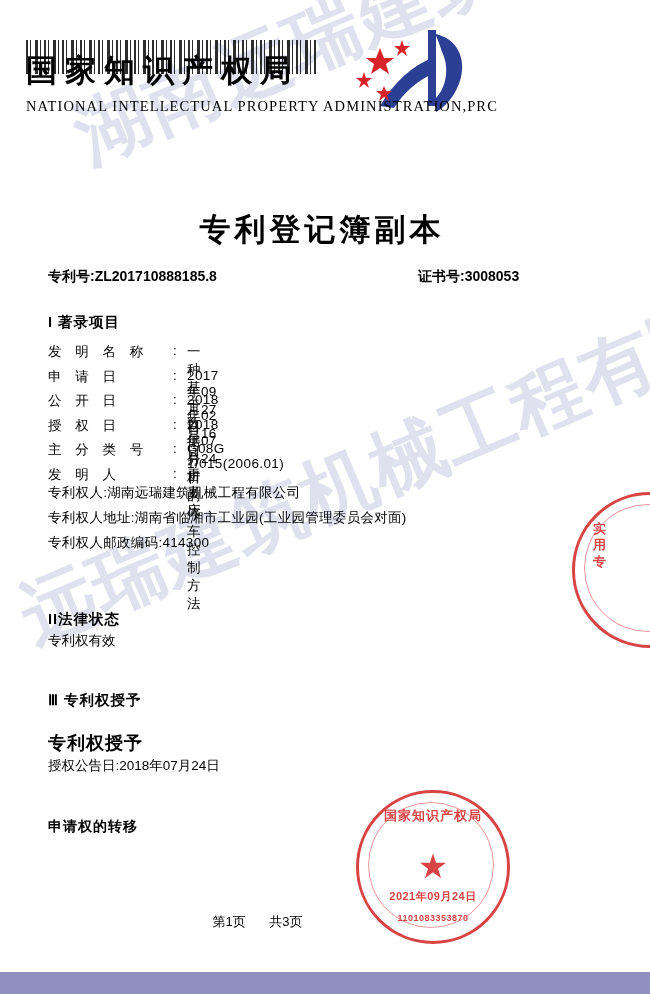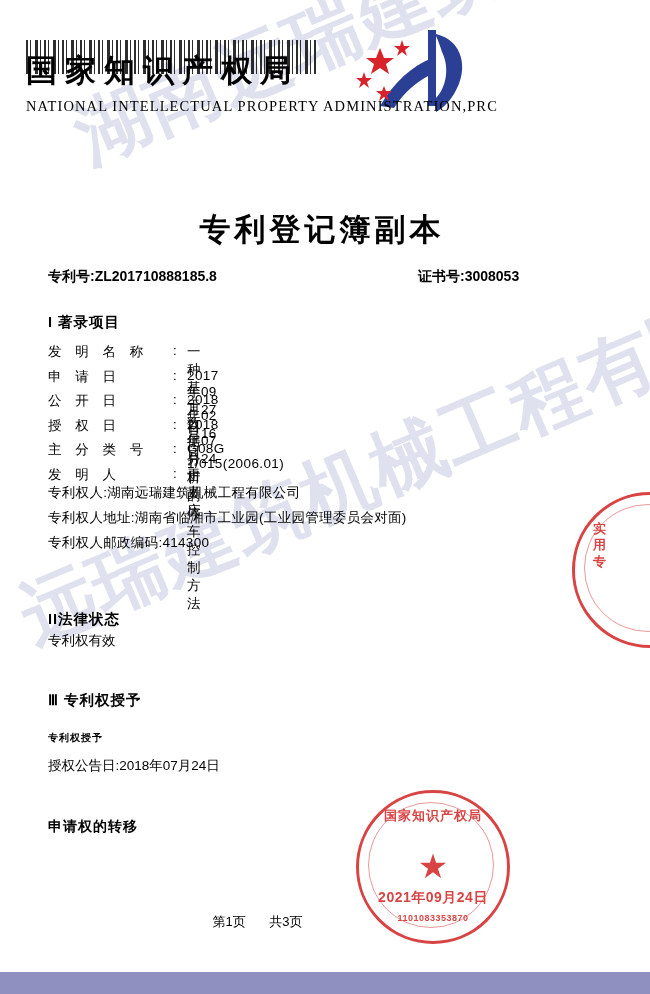--- a/index.html
+++ b/index.html
@@ -187,21 +187,21 @@
     left: 48px;
     font-family: "Liberation Sans", sans-serif;
     font-size: 13.5px;
     color: #000;
     z-index: 10;
   }
   .legal-status { top: 632px; }
   .grant-head {
     top: 731px;
     font-weight: bold;
-    font-size: 10px;
+    font-size: 18px;
     letter-spacing: 1px;
   }
   .grant-date { top: 757px; }
   .transfer-head {
     top: 818px;
     font-weight: bold;
     font-size: 14px;
     letter-spacing: 1px;
   }
 
@@ -267,21 +267,21 @@
     font-weight: bold;
     color: #d01a1a;
   }
   .seal-top {
     top: 14px;
     font-size: 13px;
     letter-spacing: 1px;
   }
   .seal-date {
     top: 96px;
-    font-size: 14px;
+    font-size: 11px;
     letter-spacing: .5px;
   }
   .seal-bottom {
     top: 120px;
     font-size: 9px;
     letter-spacing: .5px;
   }
   .seal-inner-ring {
     position: absolute;
     left: 9px; top: 9px;

